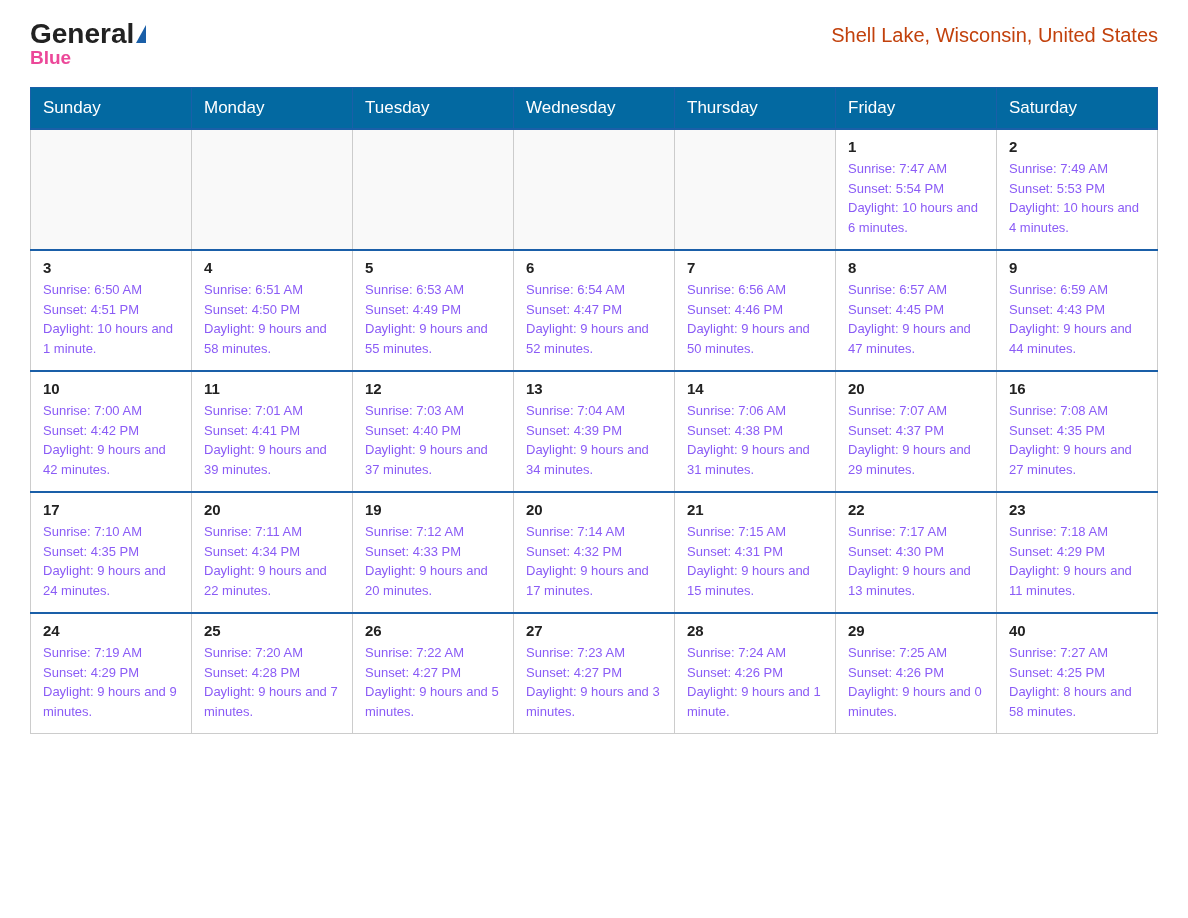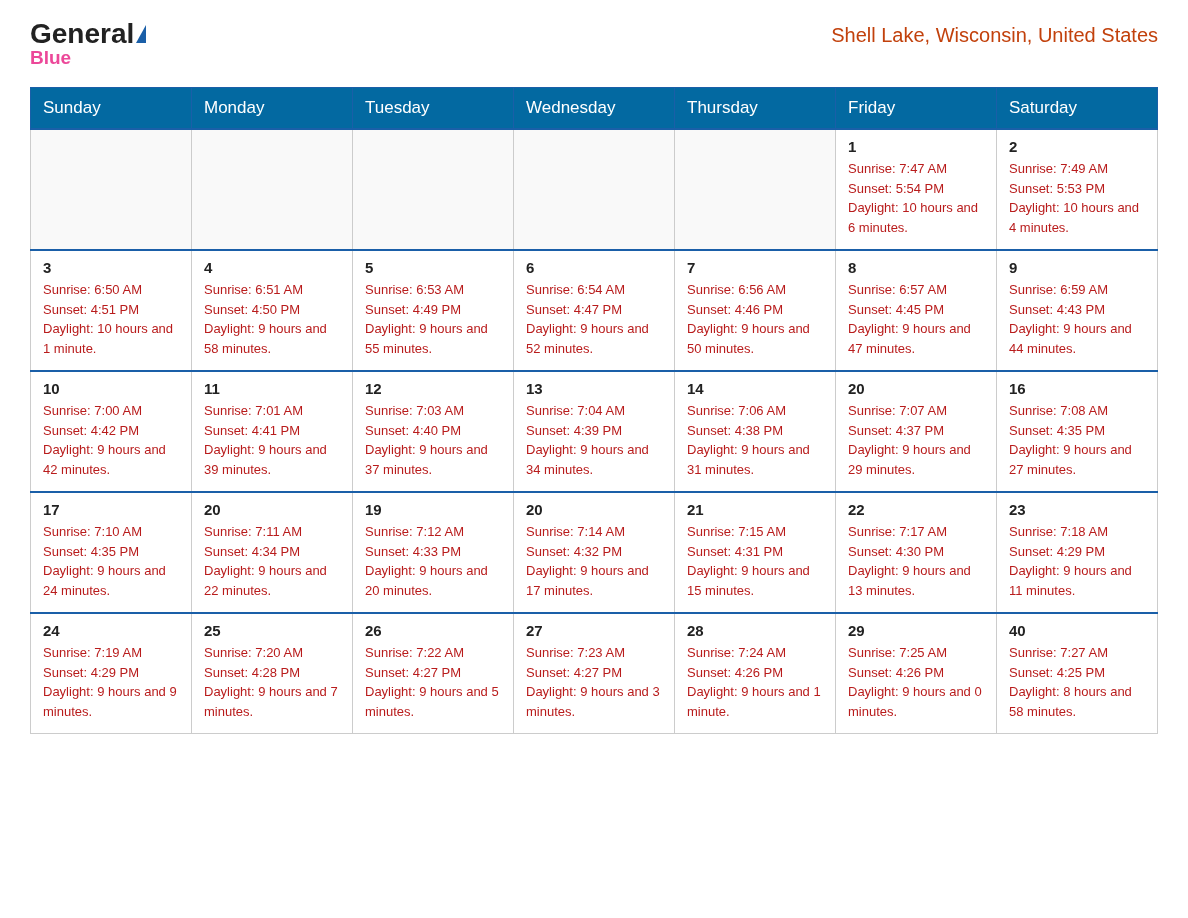--- a/index.html
+++ b/index.html
@@ -86,21 +86,21 @@
     }
     .day-num {
       font-size: 15px;
       font-weight: bold;
       display: block;
       margin-bottom: 4px;
     }
     .day-info {
       font-size: 13px;
       line-height: 1.5;
-      color: #b91c1c;
+      color: #8b5cf6;
     }
     .empty-cell {
       background: #f9f9f9;
     }
   </style>
 </head>
 <body>
 
 <div class="header">
   <div class="logo">

